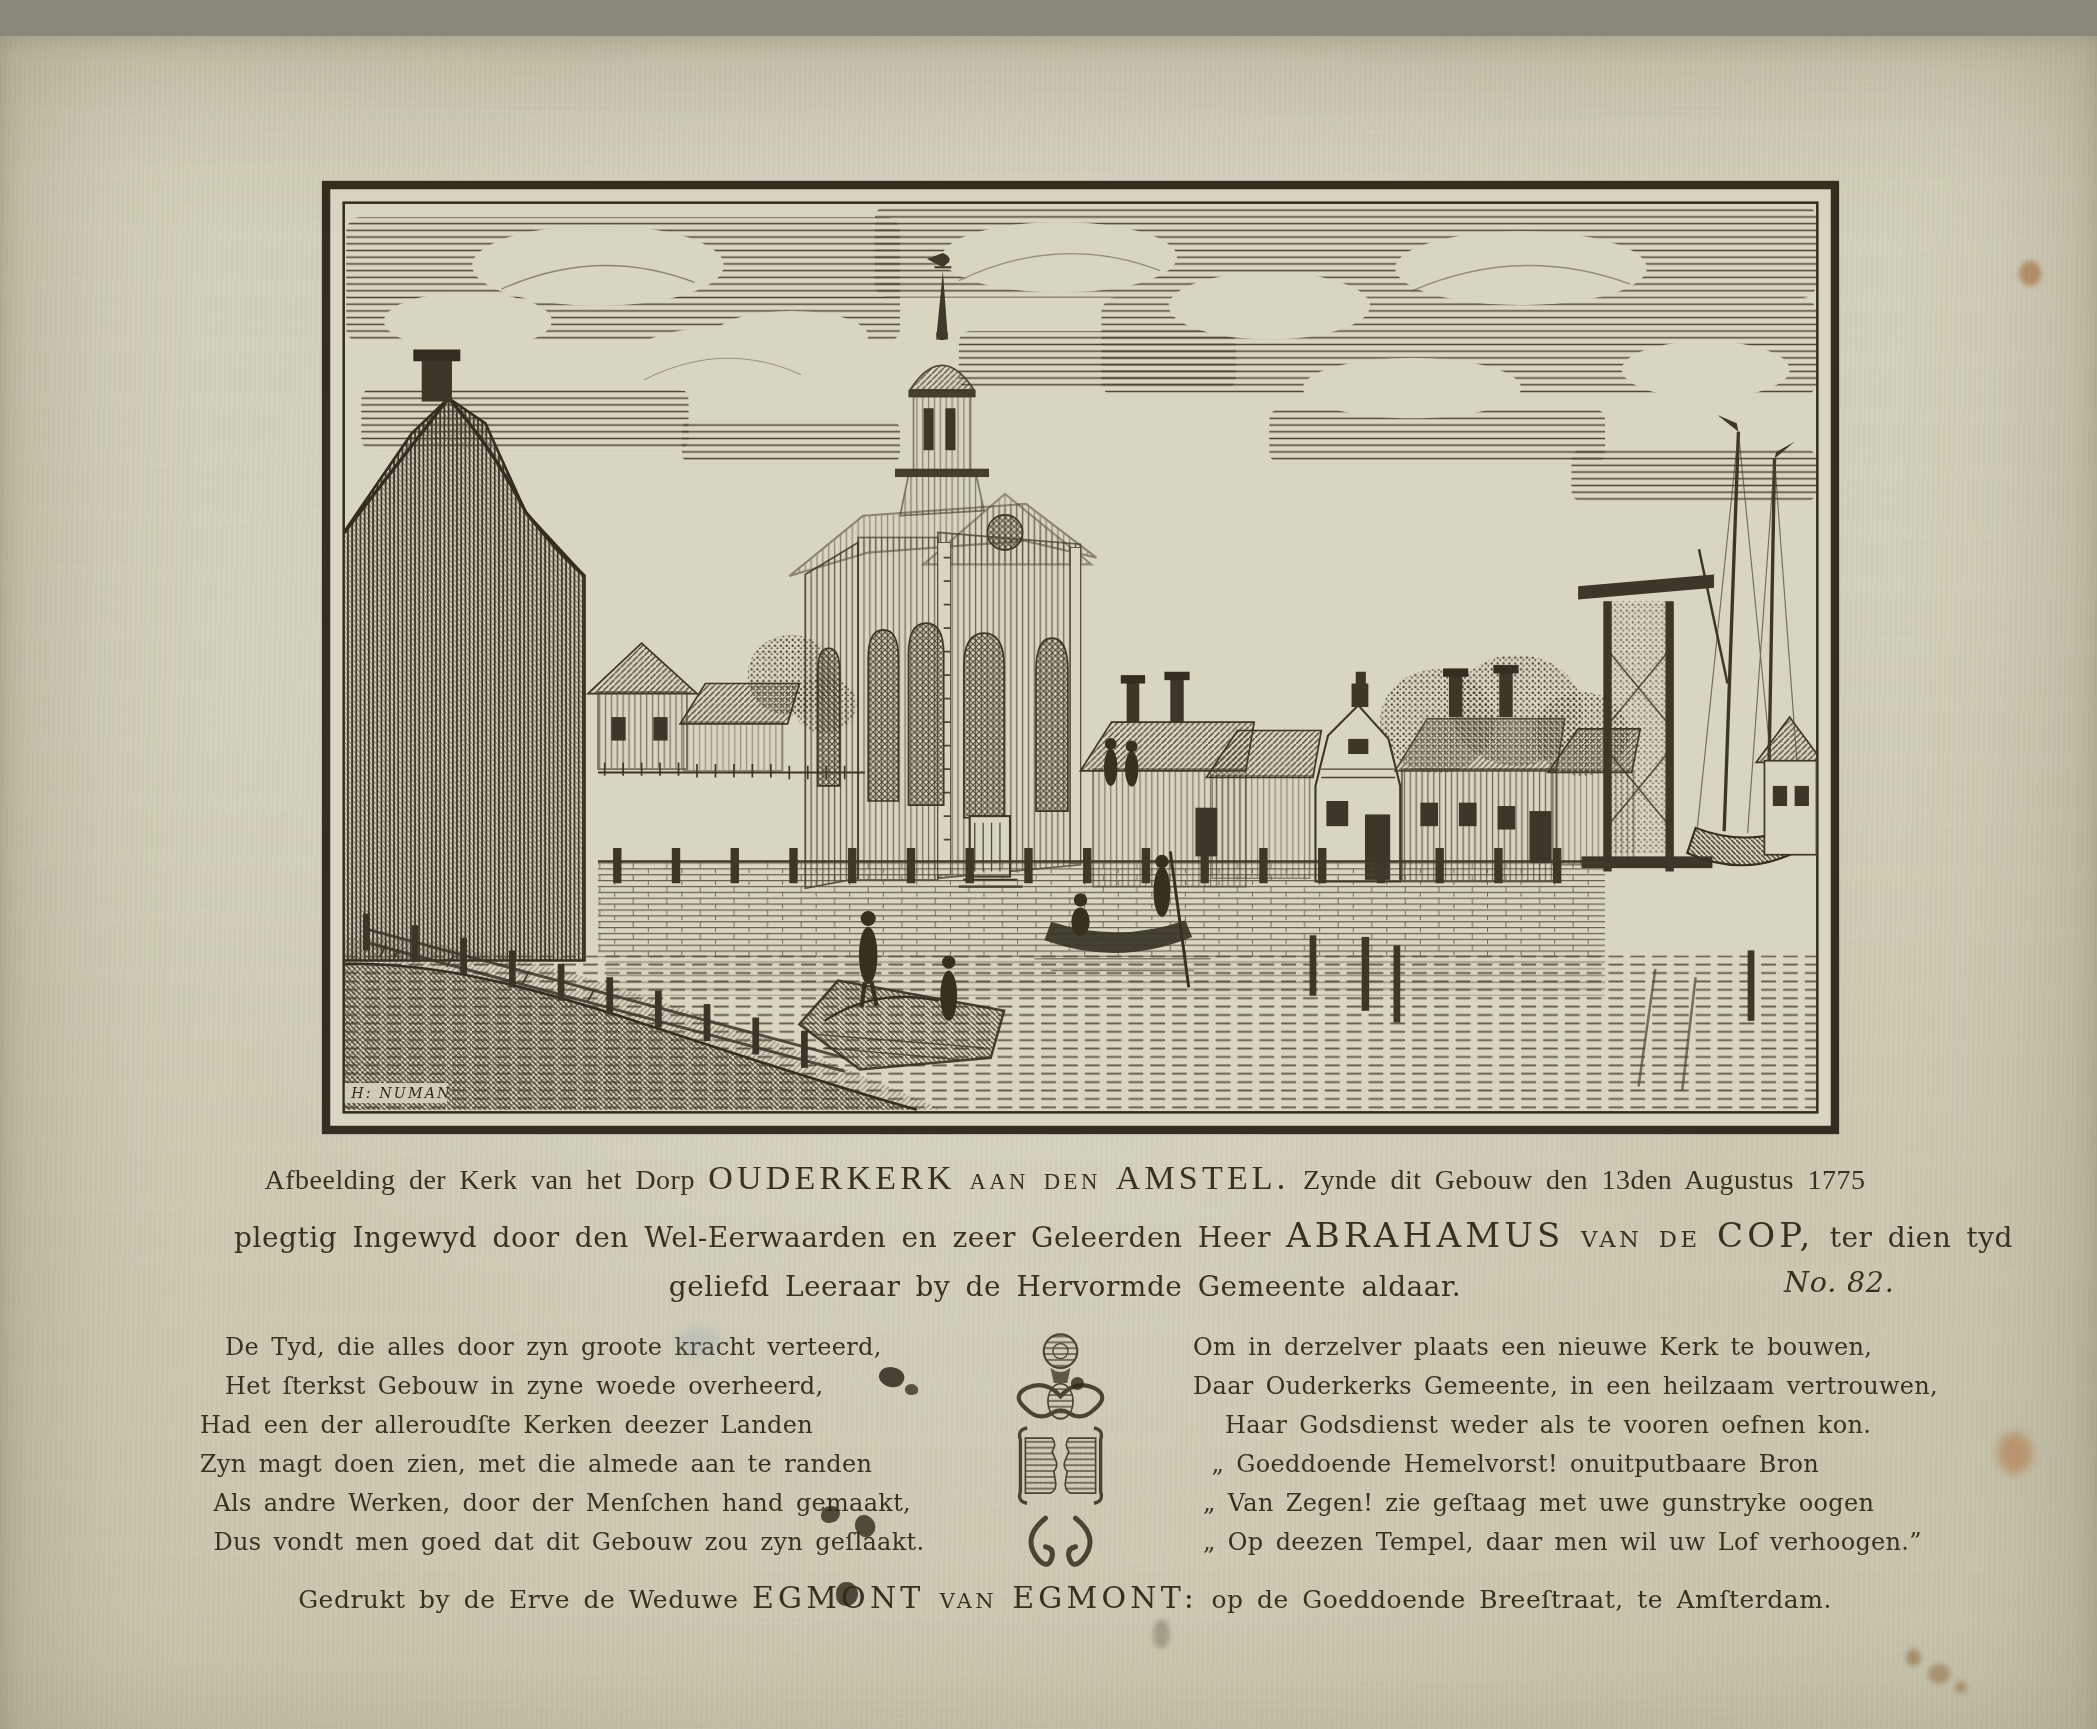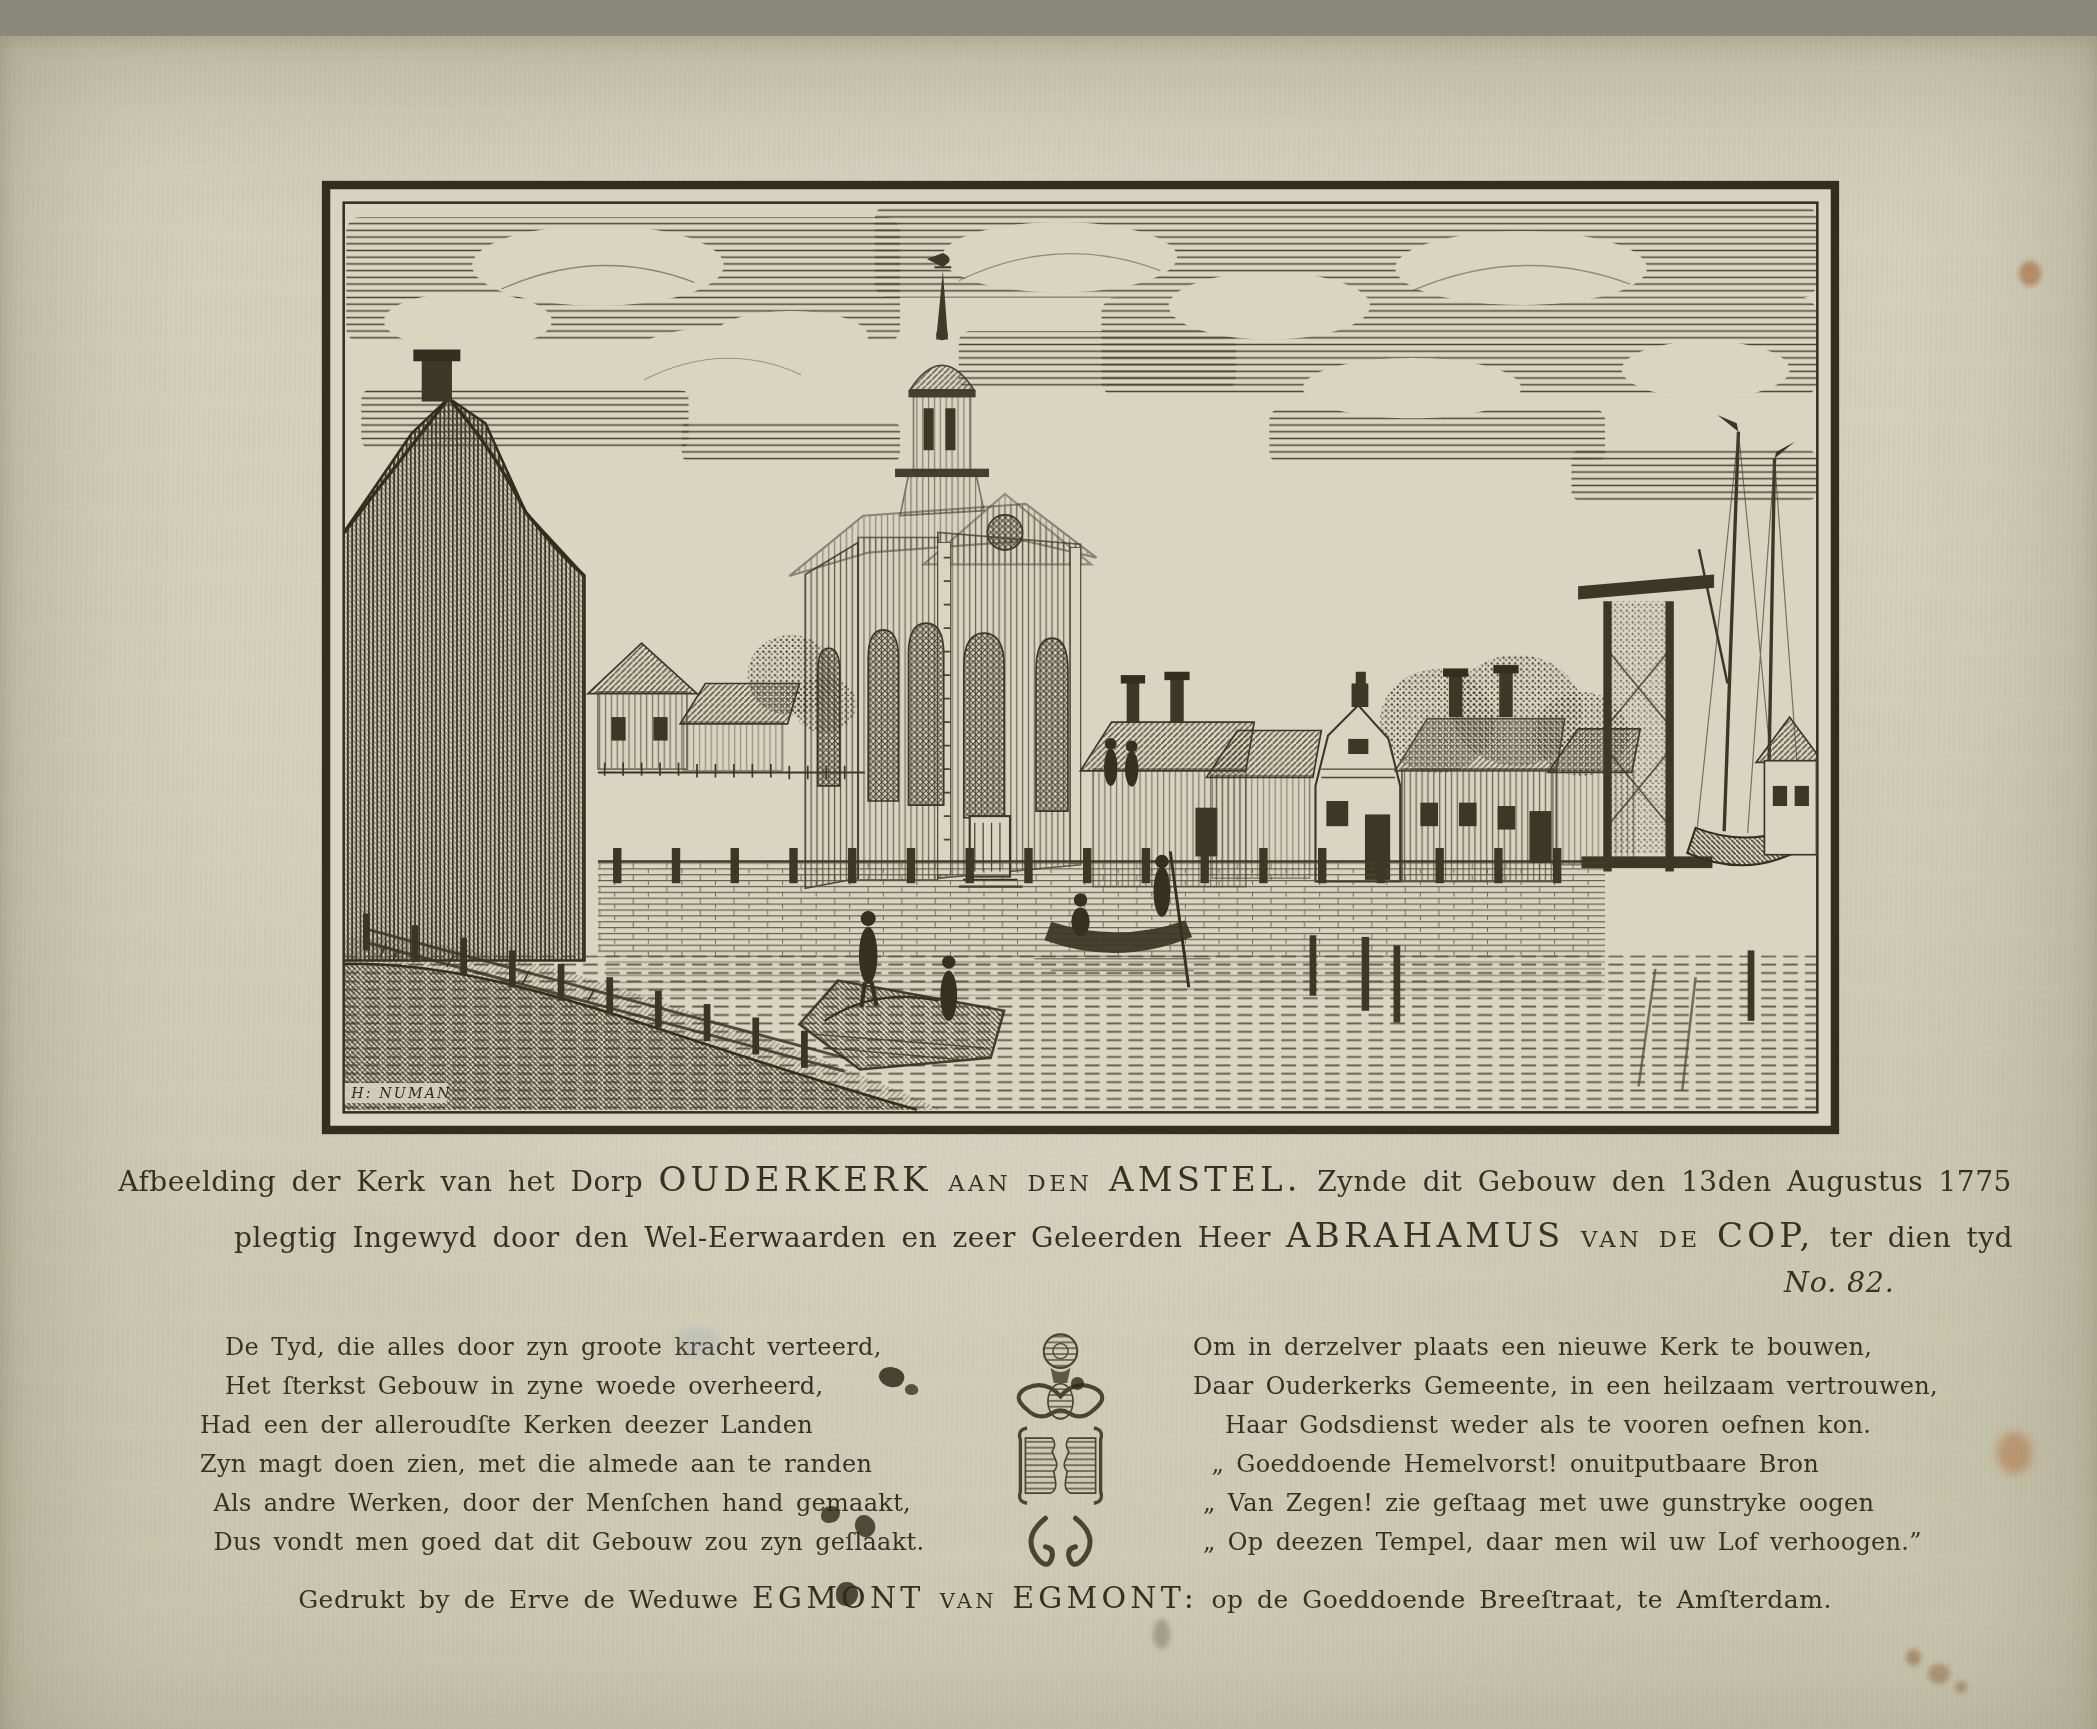--- a/index.html
+++ b/index.html
@@ -16,21 +16,21 @@
     color:#3a3424;
     margin-top:36px;
   }
   .page::after{
     content:"";position:absolute;inset:0;pointer-events:none;
     box-shadow:inset 0 0 176px rgba(96,90,62,.38), inset 0 0 23.5px rgba(96,90,62,.28);
   }
   .engraving{position:absolute;left:321px;top:144px;width:1519px;height:955px;}
   .caption{position:absolute;left:117px;width:1896px;text-align:center;white-space:nowrap;
     font-size:28px;letter-spacing:0.5px;word-spacing:5.9px;color:#383122;}
-  .cap-line1{top:1123px;}
+  .cap-line1{top:1123px;font-family:Liberation Serif, serif;}
   .cap-line2{top:1179px;text-align:right;}
   .cap-line3{top:1234px;}
   .caps{font-size:34px;letter-spacing:4.2px;word-spacing:8.4px;}
   .scaps{font-size:22.7px;letter-spacing:3.4px;}
   .plate-number{position:absolute;left:1784px;top:1230px;font-size:28.5px;letter-spacing:0.8px;color:#383122;font-style:italic;}
   .verse-col{position:absolute;top:1292px;font-size:24px;line-height:39px;letter-spacing:0.3px;word-spacing:4.2px;color:#383122;white-space:nowrap;}
   .col-left{left:200px;}
   .col-right{left:1193px;}
   .vline{display:block;}
   .col-left .vline:nth-child(1){padding-left:25px;}
@@ -320,20 +320,23 @@
       </g>
     </g>
   </svg>
 
   <div class="caption cap-line1">
     <span>Afbeelding der Kerk van het Dorp </span><span class="caps">OUDERKERK</span><span class="scaps"> AAN DEN </span><span class="caps">AMSTEL.</span><span>  Zynde dit Gebouw den 13den Augustus 1775</span>
   </div>
   <div class="caption cap-line2">
     <span>plegtig Ingewyd door den Wel-Eerwaarden en zeer Geleerden Heer </span><span class="caps">ABRAHAMUS</span><span class="scaps"> VAN DE </span><span class="caps">COP,</span><span> ter dien tyd</span>
   </div>
+  <div class="caption cap-line3">
+    <span>geliefd Leeraar by de Hervormde Gemeente aldaar.</span>
+  </div>
   <div class="plate-number">No. 82.</div>
 
   <div class="verse-col col-right">
     <span class="vline">Om in derzelver plaats een nieuwe Kerk te bouwen,</span>
     <span class="vline">Daar Ouderkerks Gemeente, in een heilzaam vertrouwen,</span>
     <span class="vline">Haar Godsdienst weder als te vooren oefnen kon.</span>
     <span class="vline">„ Goeddoende Hemelvorst! onuitputbaare Bron</span>
     <span class="vline">„ Van Zegen! zie geſtaag met uwe gunstryke oogen</span>
     <span class="vline">„ Op deezen Tempel, daar men wil uw Lof verhoogen.”</span>
   </div>

